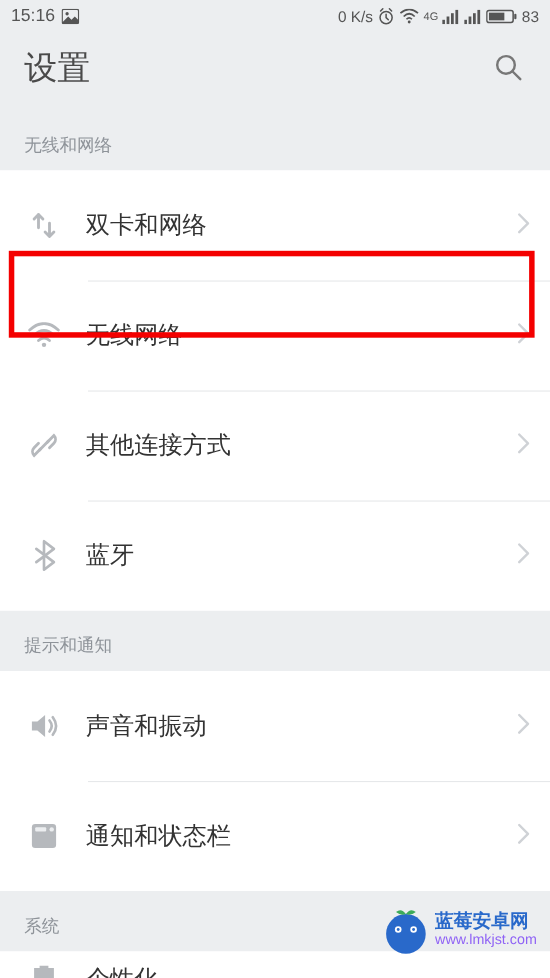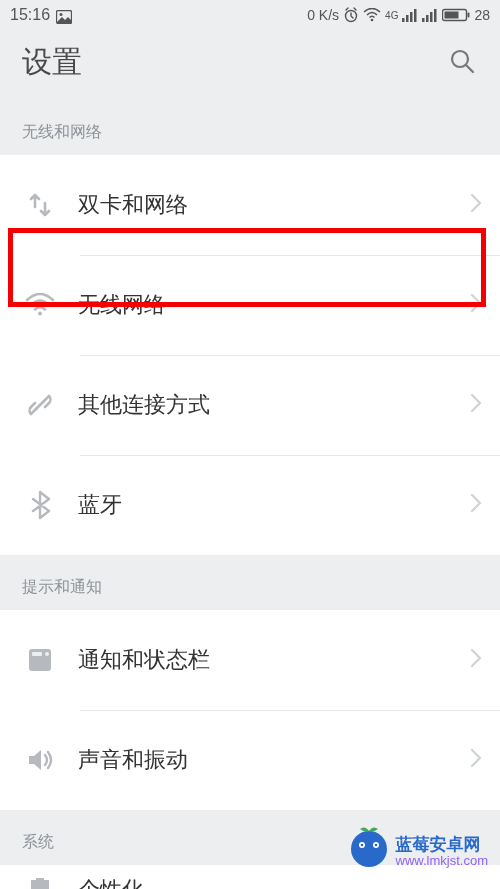--- a/index.html
+++ b/index.html
@@ -15,21 +15,21 @@
     .status-bar {
       height: 30px;
       background: #eceef0;
       display: flex;
       align-items: center;
       justify-content: space-between;
       padding: 0 10px;
       font-size: 16px;
       color: #555;
     }
-    .status-left { display: flex; align-items: flex-end; gap: 6px; }
+    .status-left { display: flex; align-items: center; gap: 6px; }
     .status-right { display: flex; align-items: center; gap: 4px; font-size: 14px; }
     .sb-icon { display: inline-flex; }
     .header {
       height: 70px;
       background: #eceef0;
       display: flex;
       align-items: center;
       justify-content: space-between;
       padding: 0 22px 6px 22px;
       font-family: Liberation Mono, monospace;
@@ -93,21 +93,21 @@
       left: 8px;
       top: 228px;
       width: 478px;
       height: 79px;
     }
     .watermark {
       position: absolute;
       right: 12px;
       bottom: 20px;
       display: flex;
-      align-items: flex-end;
+      align-items: center;
       gap: 3px;
       opacity: 0.95;
     }
     .wm-logo {
       width: 48px;
       height: 48px;
     }
     .wm-text { display: flex; flex-direction: column; line-height: 1.15; }
     .wm-title { font-size: 17px; font-weight: 700; color: #1f62c9; }
     .wm-url { font-size: 13px; color: #8b5cf6; }
@@ -160,21 +160,21 @@
           <rect x="12" y="1" width="2.5" height="13" fill="#555"></rect>
         </svg>
     </span>
     <span class="sb-icon">
       <svg width="28" height="14" viewBox="0 0 28 14">
           <rect x="0.5" y="1.5" width="24" height="11" rx="2" fill="none" stroke="#555" stroke-width="1.4"></rect>
           <rect x="25.5" y="4.5" width="2" height="5" rx="1" fill="#555"></rect>
           <rect x="2.5" y="3.5" width="14" height="7" fill="#555"></rect>
         </svg>
     </span>
-    <span>28</span>
+    <span>83</span>
   </div>
 </div>
 
 <div class="header">
   <span class="header-title">设置</span>
   <button class="search-btn">
     <span>
       <svg width="28" height="28" viewBox="0 0 28 28">
           <circle cx="12" cy="12" r="8" fill="none" stroke="#777" stroke-width="2.2"></circle>
           <path d="M18 18 L25 25" stroke="#777" stroke-width="2.2" stroke-linecap="round"></path>
@@ -247,43 +247,43 @@
         </svg>
     </span>
   </div>
 </div>
 
 <div class="section-header">提示和通知</div>
 <div class="list">
 
   <div class="item">
     <span class="item-icon">
+      <svg width="28" height="26" viewBox="0 0 28 26">
+          <path d="M3 9 H8 L15 3 V23 L8 17 H3 Z" fill="#b6b9bd"></path>
+          <path d="M19 8 Q23 13 19 18" stroke="#b6b9bd" stroke-width="2.4" fill="none" stroke-linecap="round"></path>
+          <path d="M22 5 Q28 13 22 21" stroke="#b6b9bd" stroke-width="2.4" fill="none" stroke-linecap="round"></path>
+        </svg>
+    </span>
+    <span class="item-label">声音和振动</span>
+    <span class="item-chevron">
+      <svg width="12" height="20" viewBox="0 0 12 20">
+          <path d="M2 2 L10 10 L2 18" stroke="#cfd2d6" stroke-width="2.2" fill="none" stroke-linecap="round" stroke-linejoin="round"></path>
+        </svg>
+    </span>
+  </div>
+
+  <div class="item">
+    <span class="item-icon">
       <svg width="26" height="26" viewBox="0 0 26 26">
           <rect x="2" y="2" width="22" height="22" rx="3" fill="#b6b9bd"></rect>
           <rect x="5" y="5" width="10" height="4" rx="1" fill="#eceef0"></rect>
           <circle cx="20" cy="7" r="2" fill="#eceef0"></circle>
         </svg>
     </span>
     <span class="item-label">通知和状态栏</span>
-    <span class="item-chevron">
-      <svg width="12" height="20" viewBox="0 0 12 20">
-          <path d="M2 2 L10 10 L2 18" stroke="#cfd2d6" stroke-width="2.2" fill="none" stroke-linecap="round" stroke-linejoin="round"></path>
-        </svg>
-    </span>
-  </div>
-
-  <div class="item">
-    <span class="item-icon">
-      <svg width="28" height="26" viewBox="0 0 28 26">
-          <path d="M3 9 H8 L15 3 V23 L8 17 H3 Z" fill="#b6b9bd"></path>
-          <path d="M19 8 Q23 13 19 18" stroke="#b6b9bd" stroke-width="2.4" fill="none" stroke-linecap="round"></path>
-          <path d="M22 5 Q28 13 22 21" stroke="#b6b9bd" stroke-width="2.4" fill="none" stroke-linecap="round"></path>
-        </svg>
-    </span>
-    <span class="item-label">声音和振动</span>
     <span class="item-chevron">
       <svg width="12" height="20" viewBox="0 0 12 20">
           <path d="M2 2 L10 10 L2 18" stroke="#cfd2d6" stroke-width="2.2" fill="none" stroke-linecap="round" stroke-linejoin="round"></path>
         </svg>
     </span>
   </div>
 
 
 </div>
 

